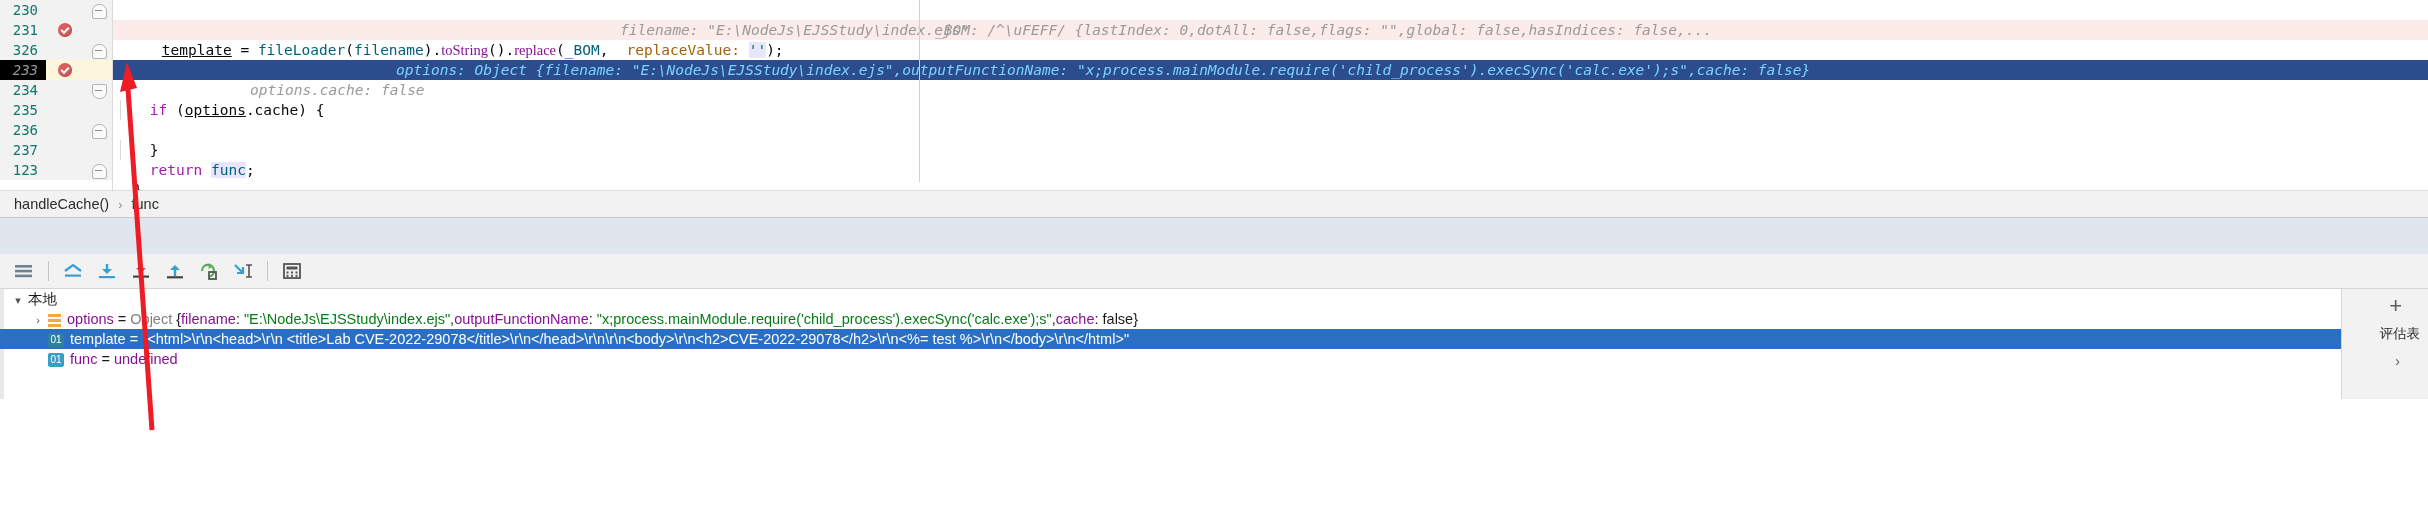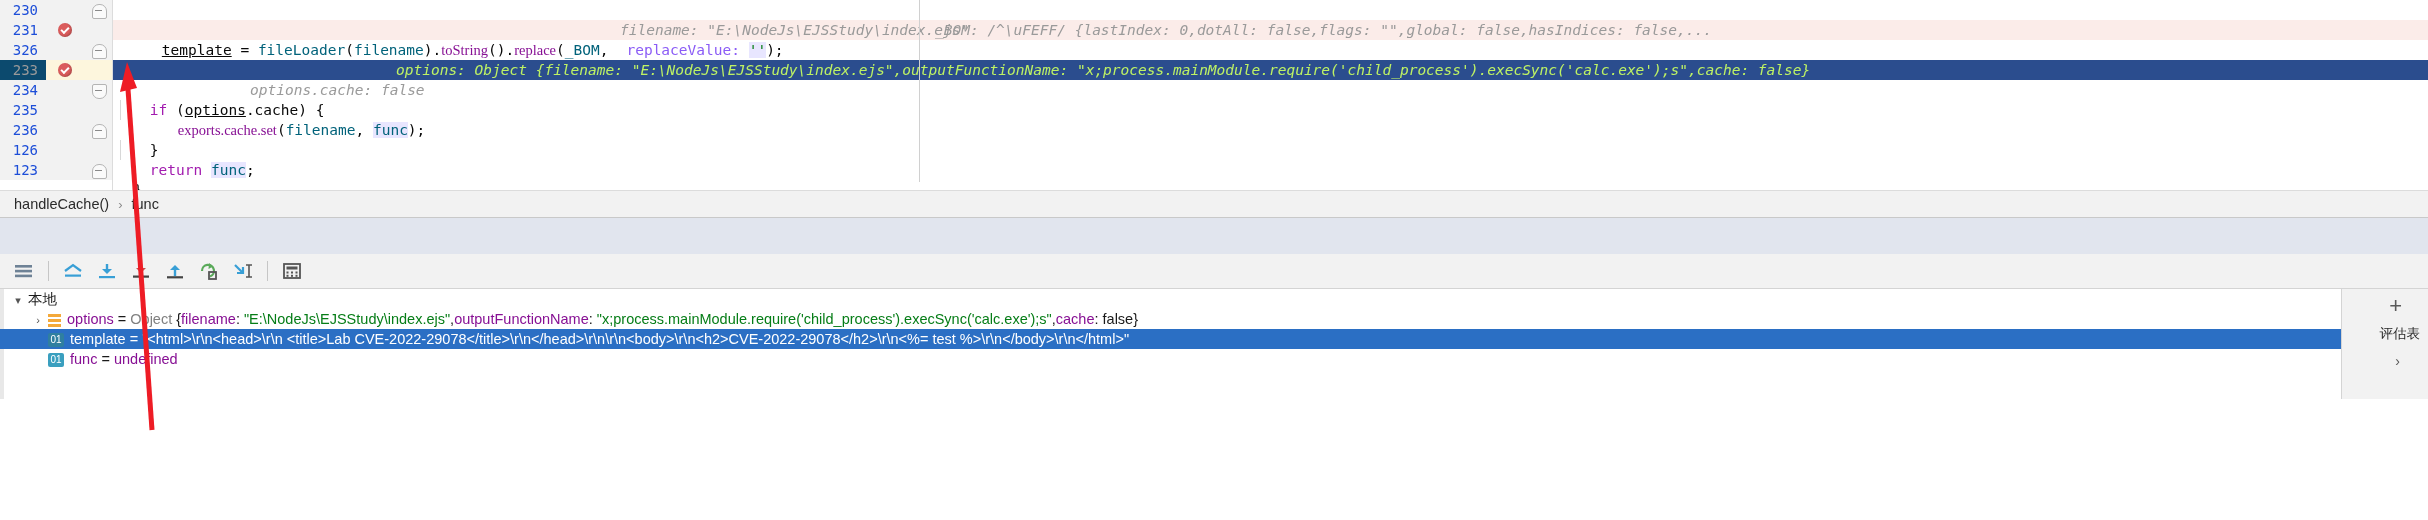--- a/index.html
+++ b/index.html
@@ -12,26 +12,26 @@
   .app{position:relative;width:2428px;height:520px;}
 
   
   .editor{position:relative;height:190px;background:#ffffff;overflow:hidden;}
   .code-row{
     position:relative;height:20px;line-height:20px;white-space:pre;
     font-family:"DejaVu Sans Mono","Liberation Mono",monospace;font-size:14.5px;
   }
   .code-row.warn{background:#fbece9;}
   .code-row.sel{background:#2b4d8e;}
-  .code-row.sel .gutter-num{background:#0c4a6e;color:#9a9a9a;}
+  .code-row.sel .gutter-num{background:#000000;color:#9a9a9a;font-style:italic;}
 
   .gutter-num{
     position:absolute;left:0;top:0;width:46px;height:20px;
     text-align:right;padding-right:8px;box-sizing:border-box;
-    color:#1d4ed8;background:#f2f2f2;font-size:14px;
+    color:#0f766e;background:#f2f2f2;font-size:14px;
     font-family:"DejaVu Sans Mono","Liberation Mono",monospace;
   }
   .gutter-bg{position:absolute;left:0;top:0;width:112px;height:20px;background:#f2f2f2;}
   .code-row.sel .gutter-bg{background:#fdf6dd;}
 
   .bp{
     position:absolute;left:58px;top:3px;width:14px;height:14px;border-radius:50%;
     background:#db5c5c;box-shadow:inset -1px -1px 2px rgba(0,0,0,.22);
   }
   .bp::after{
@@ -51,23 +51,23 @@
   .indentline{position:absolute;top:0;width:1px;height:20px;background:#d8d8d8;}
 
   
   .k{color:#a21caf;text-align:center;}            
   .p{color:#080808;}            
   .fn{color:#00627a;}           
   .id{color:#080808;}
   .var-u{color:#080808;text-decoration:underline;}
   .prop{color:#871094;font-family:Liberation Serif, serif;}         
   .str{color:#067d17;}
-  .hintp{color:#8b5cf6;font-style:normal;}   
+  .hintp{color:#a16207;font-style:normal;}   
   .hint{color:#9a9a9a;font-style:italic;}    
-  .sel .hint{color:#bef264;}
+  .sel .hint{color:#7dd3fc;}
   .sel .p,.sel .id{color:#ffffff;}
   .sel .var-u{color:#ffffff;text-decoration:underline;}
   .hl-box{background:#e8e6ff;}
 
   .vsep{position:absolute;top:0;width:1px;background:#d0d0d0;}
 
   
   .breadcrumb{
     height:26px;line-height:26px;background:#f2f2f2;
     border-top:1px solid #dcdcdc;border-bottom:1px solid #c9c9c9;
@@ -187,37 +187,34 @@
       <div class="codetext" style="left:80px">
         <span class="k">if</span><span class="p"> (</span><span class="var-u">options</span><span class="p">.cache) {</span>
       </div>
       <div class="codetext hint" style="left:250px">options.cache: false</div>
     </div>
 
     <div class="code-row">
       <div class="gutter-bg"></div>
       <div class="gutter-num">235</div>
       <div class="indentline" style="left:120px"></div>
-      <div class="codetext" style="left:108px">
-        <span class="prop">exports</span><span class="prop">.cache.</span><span class="prop">set</span><span class="p">(</span><span class="fn">filename</span><span class="p">, </span><span class="fn hl-box">func</span><span class="p">);</span>
-      </div>
     </div>
 
     <div class="code-row">
       <div class="gutter-bg"></div>
       <div class="gutter-num">236</div>
       <div class="fold up"></div>
       <div class="codetext" style="left:80px">
         <span class="p">}</span>
       </div>
     </div>
 
     <div class="code-row">
       <div class="gutter-bg"></div>
-      <div class="gutter-num">126</div>
+      <div class="gutter-num">237</div>
       <div class="indentline" style="left:120px"></div>
       <div class="codetext" style="left:80px">
         <span class="k">return</span><span> </span><span class="fn hl-box">func</span><span class="p">;</span>
       </div>
     </div>
 
     <div class="code-row">
       <div class="gutter-bg"></div>
       <div class="gutter-num">123</div>
       <div class="fold up"></div>

